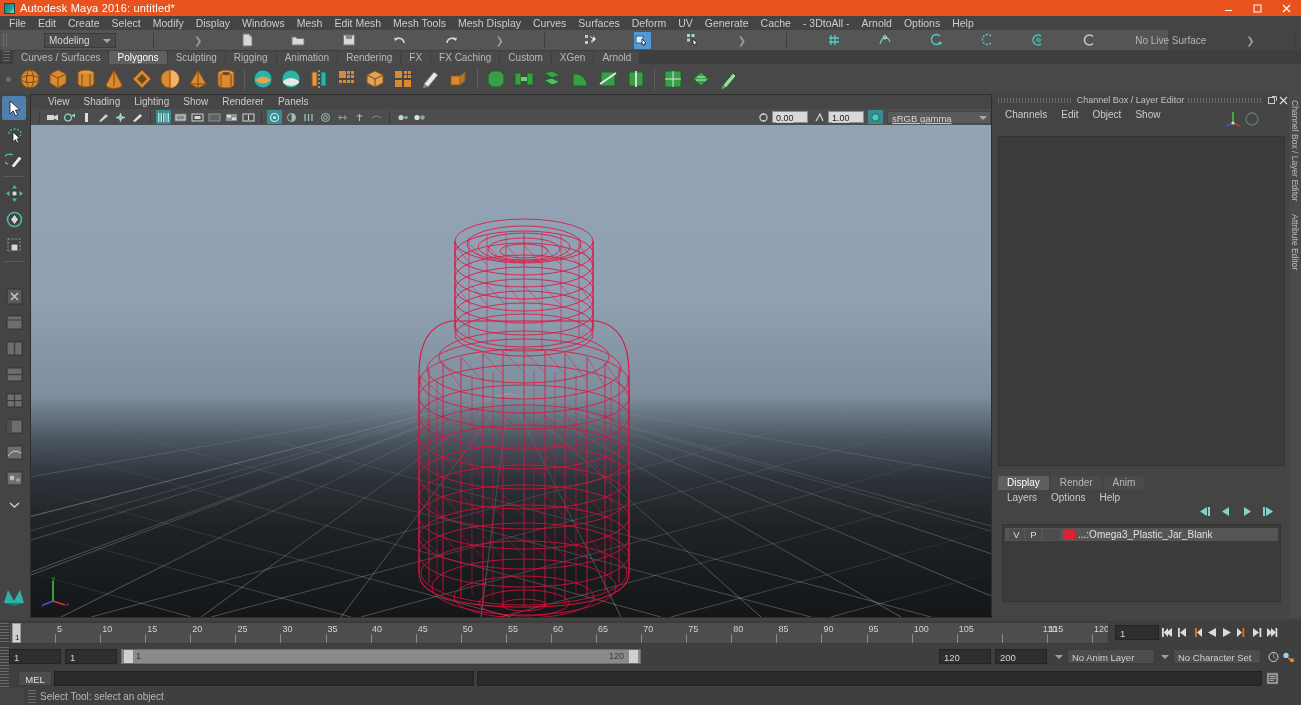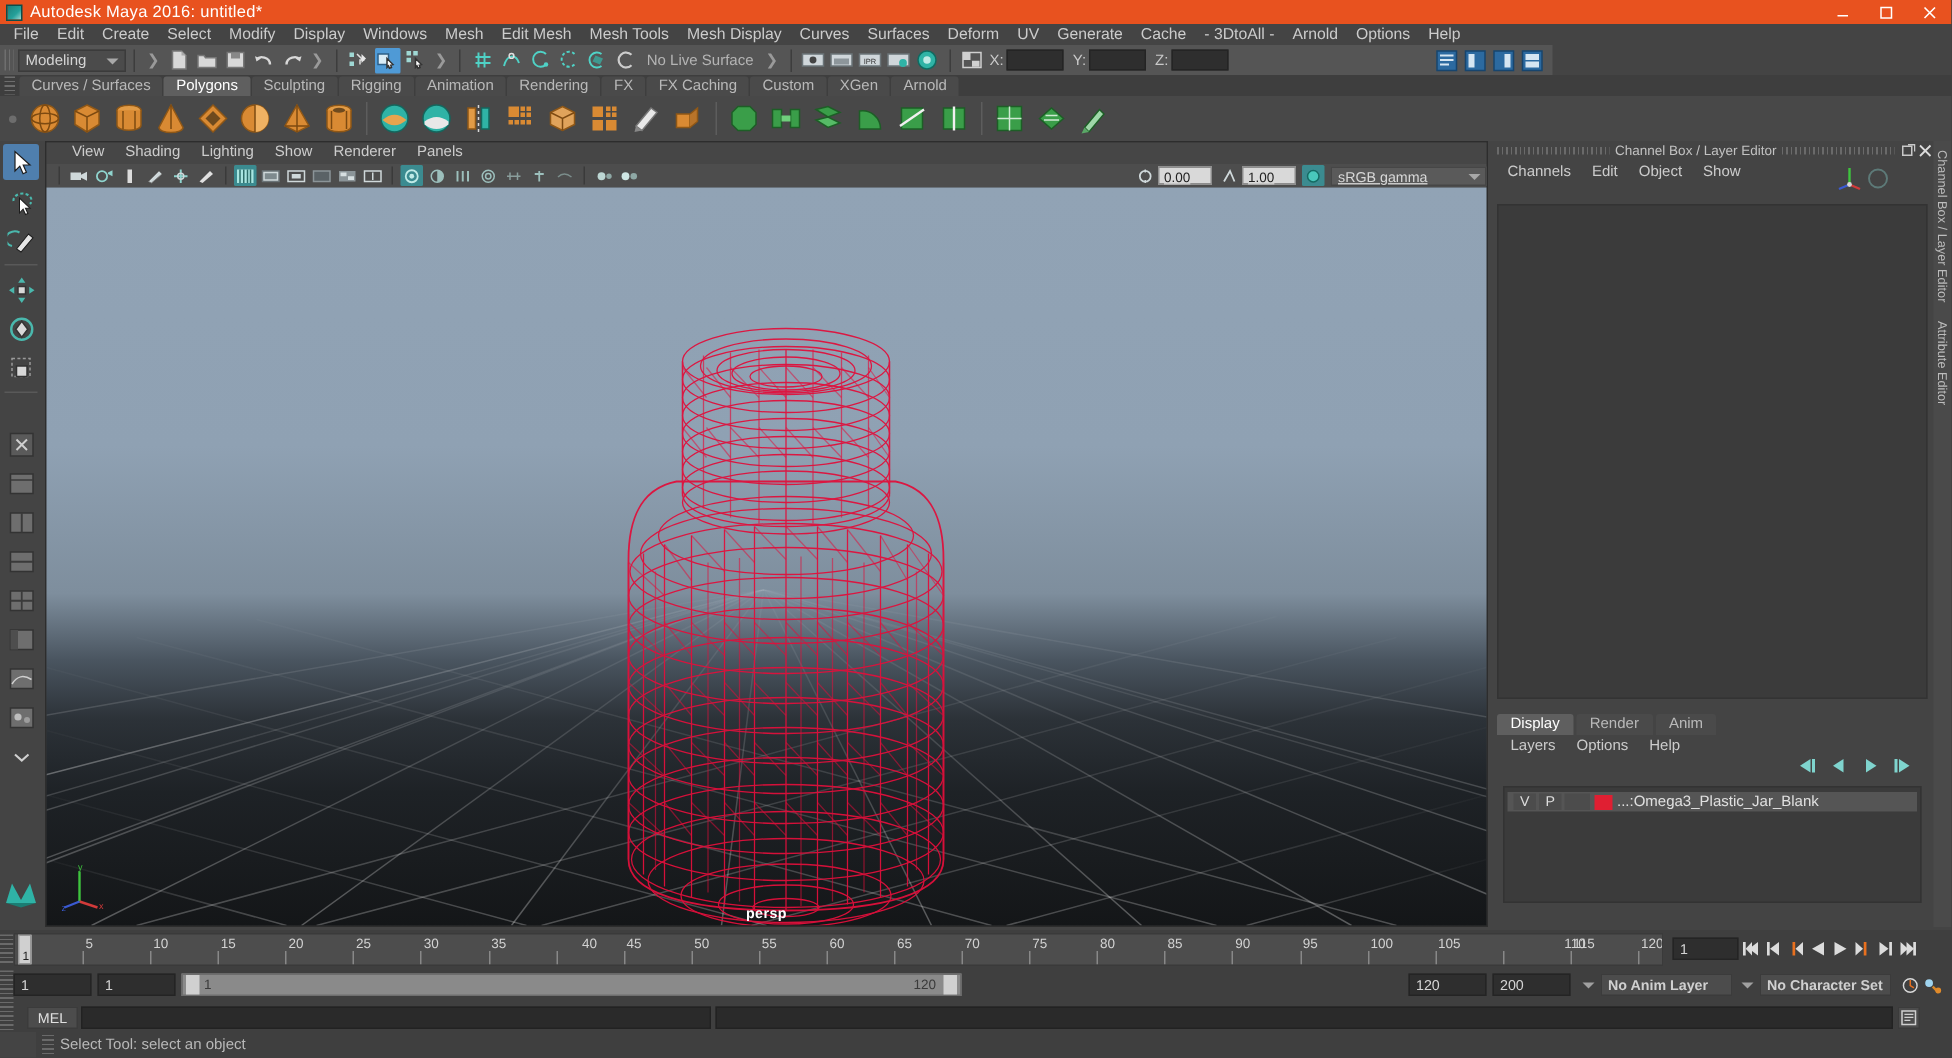--- a/index.html
+++ b/index.html
@@ -37,22 +37,22 @@
     position: absolute; left: 0; top: 16px; width: 1301px; height: 14px;
     background: #444444; display: flex; align-items: center; padding-left: 3px;
   }
   .menu-item {
     padding: 0 6px; height: 14px; line-height: 14px;
     font-size: 10.5px; color: #cccccc; white-space: nowrap;
   }
 
   
   .statusline {
-    position: absolute; left: 0; top: 30px; width: 1035px; height: 20px;
-    background: #555555; display: flex; align-items: center;
+    position: absolute; left: 0; top: 30px; width: 1168px; height: 20px;
+    background: #555555; display: flex; align-items: center; gap: 32px;
   }
   .grip {
     width: 6px; height: 14px; margin: 0 3px;
     background: repeating-linear-gradient(to right,#777 0 1px,transparent 1px 3px);
     opacity: .75; flex: none;
   }
   .mode-select {
     width: 72px; height: 15px; background: #4b4b4b; border: 1px solid #3b3b3b;
     font-size: 10px; color: #d4d4d4; display: flex; align-items: center;
     padding-left: 4px; position: relative; flex: none;
@@ -274,21 +274,21 @@
   }
   .rangebar {
     position: relative; height: 15px; background: #8a8a8a; border: 1px solid #6e6e6e;
     flex: none; width: 520px;
   }
   .rb-handle { position: absolute; top: 0; width: 9px; height: 13px; background: #d0d0d0; }
   .rb-lbl { position: absolute; top: 1px; font-size: 9px; color: #3a3a3a; }
   .selfld {
     width: 88px; height: 15px; background: #4c4c4c; border: 1px solid #3b3b3b;
     font-size: 9.5px; color: #d0d0d0; line-height: 15px; padding-left: 4px;
-    margin-right: 2px; flex: none; position: relative; font-weight: bold;
+    margin-right: 2px; flex: none; position: relative;
   }
   .dd-car {
     width: 0; height: 0; border-left: 4px solid transparent;
     border-right: 4px solid transparent; border-top: 4px solid #a0a0a0;
     margin: 0 4px; flex: none;
   }
 
   
   .cmdrow {
     position: absolute; left: 0; top: 668px; width: 1301px; height: 20px;
@@ -1185,21 +1185,20 @@
         <svg width="34" height="34" viewBox="0 0 34 34">
           <line x1="12" y1="26" x2="12" y2="6" stroke="#3ec43e" stroke-width="1.6"></line>
           <text x="11" y="5" font-size="6" fill="#3ec43e" font-family="Liberation Sans">y</text>
           <line x1="12" y1="26" x2="24" y2="30" stroke="#d13a3a" stroke-width="1.6"></line>
           <text x="25" y="31" font-size="6" fill="#d13a3a" font-family="Liberation Sans">x</text>
           <line x1="12" y1="26" x2="2" y2="30" stroke="#3a5ad1" stroke-width="1.6"></line>
           <text x="0" y="32" font-size="6" fill="#3a5ad1" font-family="Liberation Sans">z</text>
         </svg>
       </div>
 
-      <div class="persp-label">persp</div>
     </div>
   </div>
 
   <div class="dock">
     <div class="dock-title">
       <div class="dots"></div>
       <span>Channel Box / Layer Editor</span>
       <div class="dots"></div>
       <div class="dock-btn">
         <svg width="9" height="9" viewBox="0 0 9 9">
@@ -1300,21 +1299,21 @@
         <div class="ts-num" style="left: 137.246px;">15</div>
         <div class="ts-tick" style="left: 180.328px;"></div>
         <div class="ts-num" style="left: 182.328px;">20</div>
         <div class="ts-tick" style="left: 225.41px;"></div>
         <div class="ts-num" style="left: 227.41px;">25</div>
         <div class="ts-tick" style="left: 270.492px;"></div>
         <div class="ts-num" style="left: 272.492px;">30</div>
         <div class="ts-tick" style="left: 315.574px;"></div>
         <div class="ts-num" style="left: 317.574px;">35</div>
         <div class="ts-tick" style="left: 360.656px;"></div>
-        <div class="ts-num" style="left: 378px; text-align: center;">40</div>
+        <div class="ts-num" style="left: 362px; text-align: center;">40</div>
         <div class="ts-tick" style="left: 405.738px;"></div>
         <div class="ts-num" style="left: 407.738px;">45</div>
         <div class="ts-tick" style="left: 450.82px;"></div>
         <div class="ts-num" style="left: 452.82px; text-align: right;">50</div>
         <div class="ts-tick" style="left: 495.902px;"></div>
         <div class="ts-num" style="left: 497.902px;">55</div>
         <div class="ts-tick" style="left: 540.984px;"></div>
         <div class="ts-num" style="left: 542.984px;">60</div>
         <div class="ts-tick" style="left: 586.066px;"></div>
         <div class="ts-num" style="left: 588.066px;">65</div>

